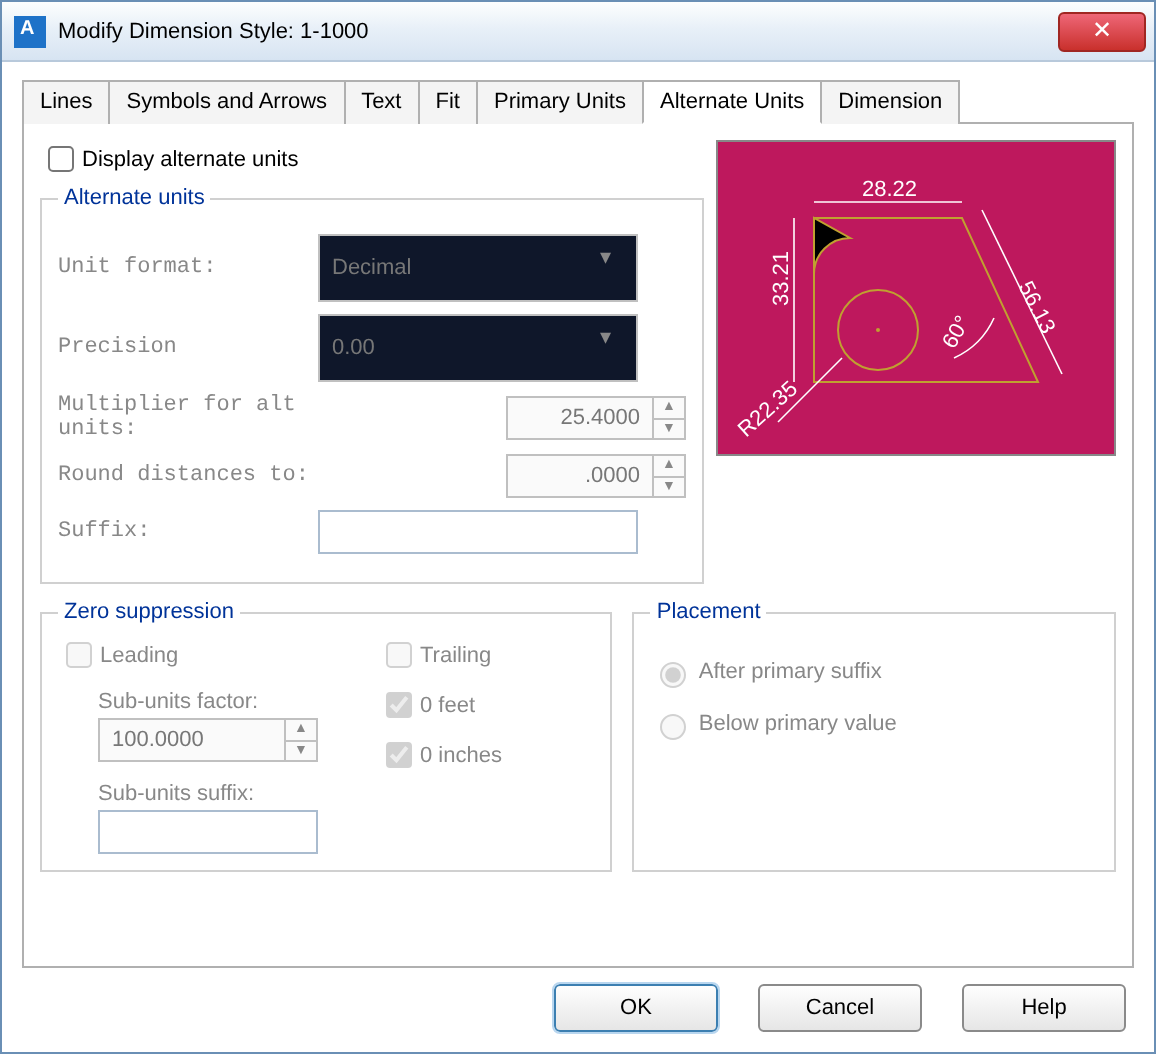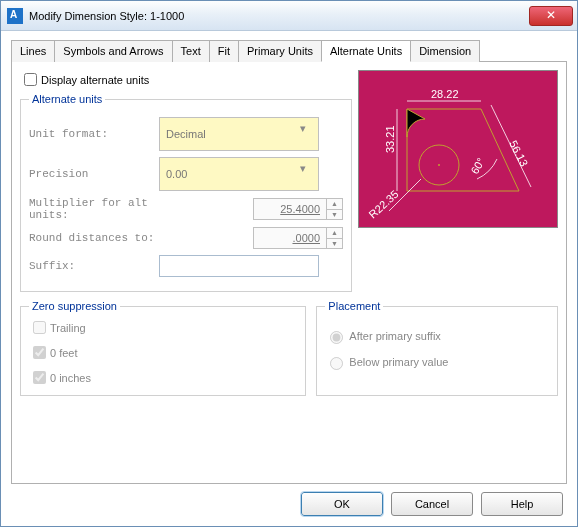--- a/index.html
+++ b/index.html
@@ -18,40 +18,40 @@
 .row1 { display:flex; }
 .left-col { flex: 1; }
 .right-col { width: 200px; margin-left:6px;}
 .chk-row { display:flex; align-items:center; margin-bottom:4px; color:#000;}
 .chk-row input { margin-right:4px; }
 fieldset { border:1px solid #d0d0d0; padding:6px 8px 8px 8px; margin:0;}
 legend { color:#003399; padding:0 3px; }
 .form-row { display:flex; align-items:center; margin:6px 0; }
 .form-row label, .lbl { width: 130px; color:#888;font-family:Liberation Mono, monospace; }
 .lbl-enabled { color:#000; }
-.combo { flex:1; height:22px; border:1px solid #c0c0c0; background:#fef9c3; display:flex; align-items:center; padding:16px 6px; color:#777; position:relative; max-width:160px;}
+.combo { flex:1; height:22px; border:1px solid #c0c0c0; background:#0f172a; display:flex; align-items:center; padding:16px 6px; color:#777; position:relative; max-width:160px;}
 .combo .caret { position:absolute; right:4px; top:4px; width:14px; height:14px; color:#888;}
 .spin { width:90px; height:22px; border:1px solid #c0c0c0; background:#fafafa; display:flex; align-items:center; position:relative; color:#777; margin-left:auto;}
-.spin span { padding:0 6px; flex:1; text-align:right;text-decoration:underline;}
+.spin span { padding:0 6px; flex:1; text-align:right;}
 .spin .btns { width:16px; border-left:1px solid #c0c0c0; display:flex; flex-direction:column;}
 .spin .btns div { flex:1; text-align:center; font-size:7px; line-height:10px; color:#888; border-bottom:1px solid #c0c0c0;}
 .spin .btns div:last-child{border:none;}
 .txt { flex:1; height:22px; border:1px solid #aabccf; background:#fff; max-width:160px;}
 .preview { width:200px; height:158px; border:1px solid #888; background:#be185d; position:relative; overflow:hidden;}
 .lower { display:flex; margin-top:8px; gap:10px;}
 .lower fieldset { flex:1; }
 .zs-grid { display:flex; gap:30px; }
 .zs-col { display:flex; flex-direction:column; gap:6px;}
 .zs-col label { color:#888; display:flex; align-items:center;}
 .zs-col input[type=checkbox]{margin-right:4px;}
 .sub-block { margin-left:20px; }
 .sub-block .sublabel { color:#888; margin-top:2px; margin-bottom:2px;}
 .radio-row { display:flex; align-items:center; margin:10px 0; color:#888;}
 .radio-row input { margin-right:6px;}
-.footer { display:flex; justify-content:flex-end; gap:8px; padding:8px 4px 4px 4px; }
+.footer { display:flex; justify-content:flex-end; gap:20px; padding:8px 4px 4px 4px; }
 .btn { width:82px; height:24px; border:1px solid #8a8a8a; background:linear-gradient(#fefefe,#e6e6e6); border-radius:3px; text-align:center; line-height:22px; color:#000;}
 .btn.primary { border:1px solid #3c7fb1; outline:1px solid #b8d6ef; }
 svg text { font-family: Arial; }
 </style>
 </head>
 <body>
 
 <div class="window">
   <div class="titlebar">
     <div class="app-icon"></div>
@@ -145,20 +145,38 @@
         </div>
       </div>
 
       <div class="lower">
         <fieldset style="flex:1.2">
           <legend>Zero suppression</legend>
           <div class="zs-grid">
             <div class="zs-col">
               <label>
                   <input type="checkbox" disabled="" style="">
+                  <span>Leading</span>
+                </label>
+              <div class="sub-block">
+                <div class="sublabel">Sub-units factor:</div>
+                <div class="spin" style="width:110px">
+                  <span style="text-align:left">100.0000</span>
+                  <div class="btns">
+                      <div>▲</div>
+                      <div>▼</div>
+                    </div>
+                </div>
+                <div class="sublabel" style="margin-top:10px">Sub-units suffix:</div>
+                <input class="txt" style="width: 110px;">
+              </div>
+            </div>
+            <div class="zs-col">
+              <label>
+                  <input type="checkbox" disabled="" style="">
                   <span>Trailing</span>
                 </label>
               <label>
                   <input type="checkbox" checked="" disabled="" style="">
                   <span>0 feet</span>
                 </label>
               <label>
                   <input type="checkbox" checked="" disabled="" style="">
                   <span>0 inches</span>
                 </label>

